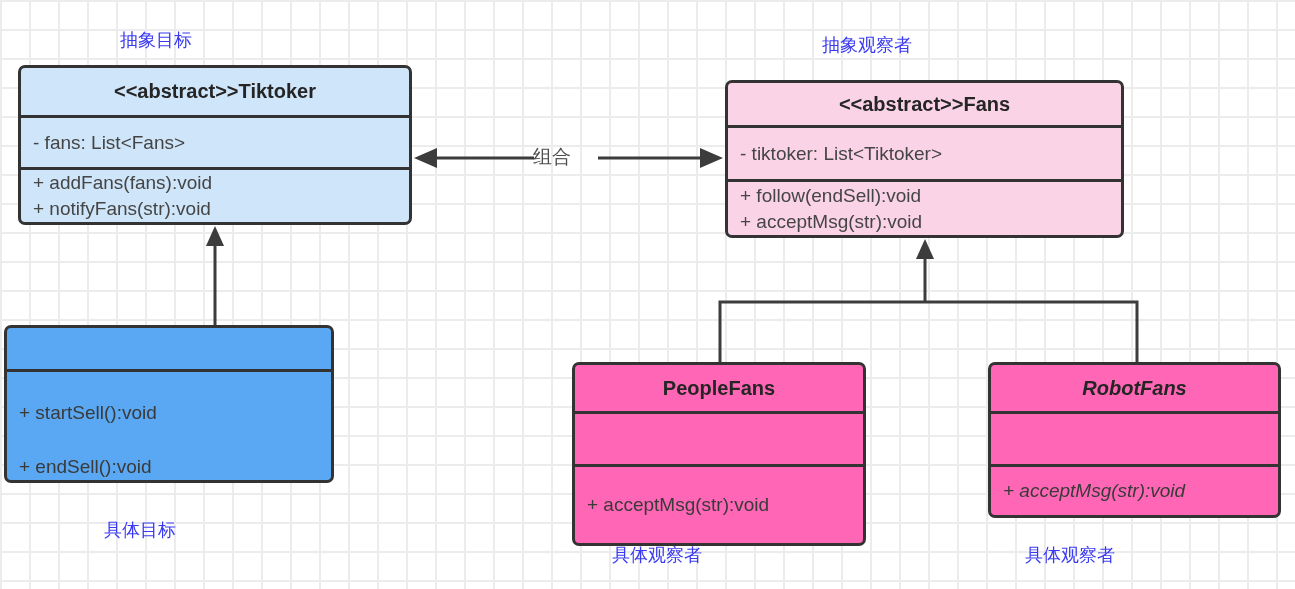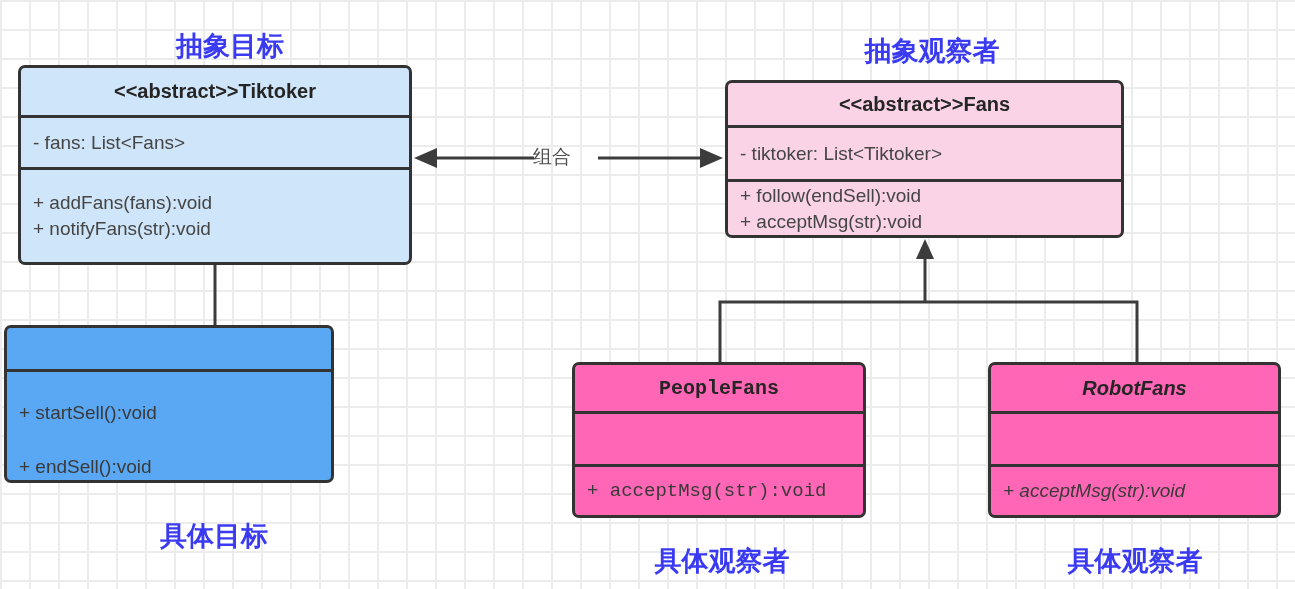--- a/index.html
+++ b/index.html
@@ -38,46 +38,45 @@
     font-weight: bold;
     font-size: 20px;
     color: #252525;
     border-bottom: 3px solid #333333;
     flex: 0 0 auto;
   }
   .attrs { border-bottom: 3px solid #333333; flex: 0 0 auto; padding: 0 12px; }
   .methods { flex: 1 1 auto; padding: 0 12px; }
   .member { font-size: 19px; line-height: 26px; color: #454545; white-space: nowrap; }
 
-  .c-tiktoker   { left: 18px;  top: 65px;  width: 394px; height: 200px; background: #cfe5f9; }
+  .c-tiktoker   { left: 18px;  top: 65px;  width: 394px; height: 160px; background: #cfe5f9; }
   .c-tiktoker .hdr   { flex-basis: 50px; }
   .c-tiktoker .attrs { flex-basis: 52px; }
 
   .c-fans       { left: 725px; top: 80px;  width: 399px; height: 158px; background: #fbd3e7; justify-content: space-between; }
   .c-fans .hdr   { flex-basis: 45px; }
   .c-fans .attrs { flex-basis: 54px; }
 
   .c-mmtiktoker { left: 4px;  top: 325px; width: 330px; height: 158px; background: #5aa8f3; justify-content: flex-end; }
   .c-mmtiktoker .hdr   { flex-basis: 49px; }
   .c-mmtiktoker .attrs { flex-basis: 52px; }
   .c-mmtiktoker .member { color: #3a3a3a; margin-top: 28px; }
 
-  .c-peoplefans { left: 572px; top: 362px; width: 294px; height: 156px; background: #ff66b5; font-family: Liberation Mono, monospace; }
+  .c-peoplefans { left: 572px; top: 362px; width: 294px; height: 184px; background: #ff66b5; }
   .c-robotfans  { left: 988px; top: 362px; width: 293px; height: 156px; background: #ff66b5; font-style: italic; }
   .c-peoplefans .hdr, .c-robotfans .hdr     { flex-basis: 49px; }
   .c-peoplefans .attrs, .c-robotfans .attrs { flex-basis: 53px; }
   .c-peoplefans .member, .c-robotfans .member { color: #3a3a3a; }
 
   
   .annotation {
     position: absolute;
     width: 220px;
-    text-align: center;
-    font-weight: bold;
-    font-size: 27px;
+    font-weight: normal;
+    font-size: 18px;
     color: #3a3af2;
     white-space: nowrap;
   }
   .a-abstract-subject  { left: 120px;  top: 28px;  }
   .a-abstract-observer { left: 822px;  top: 33px;  }
   .a-concrete-subject  { left: 104px;  top: 518px; }
   .a-concrete-observer-left  { left: 612px;  top: 543px; }
   .a-concrete-observer-right { left: 1025px; top: 543px; }
 
   

